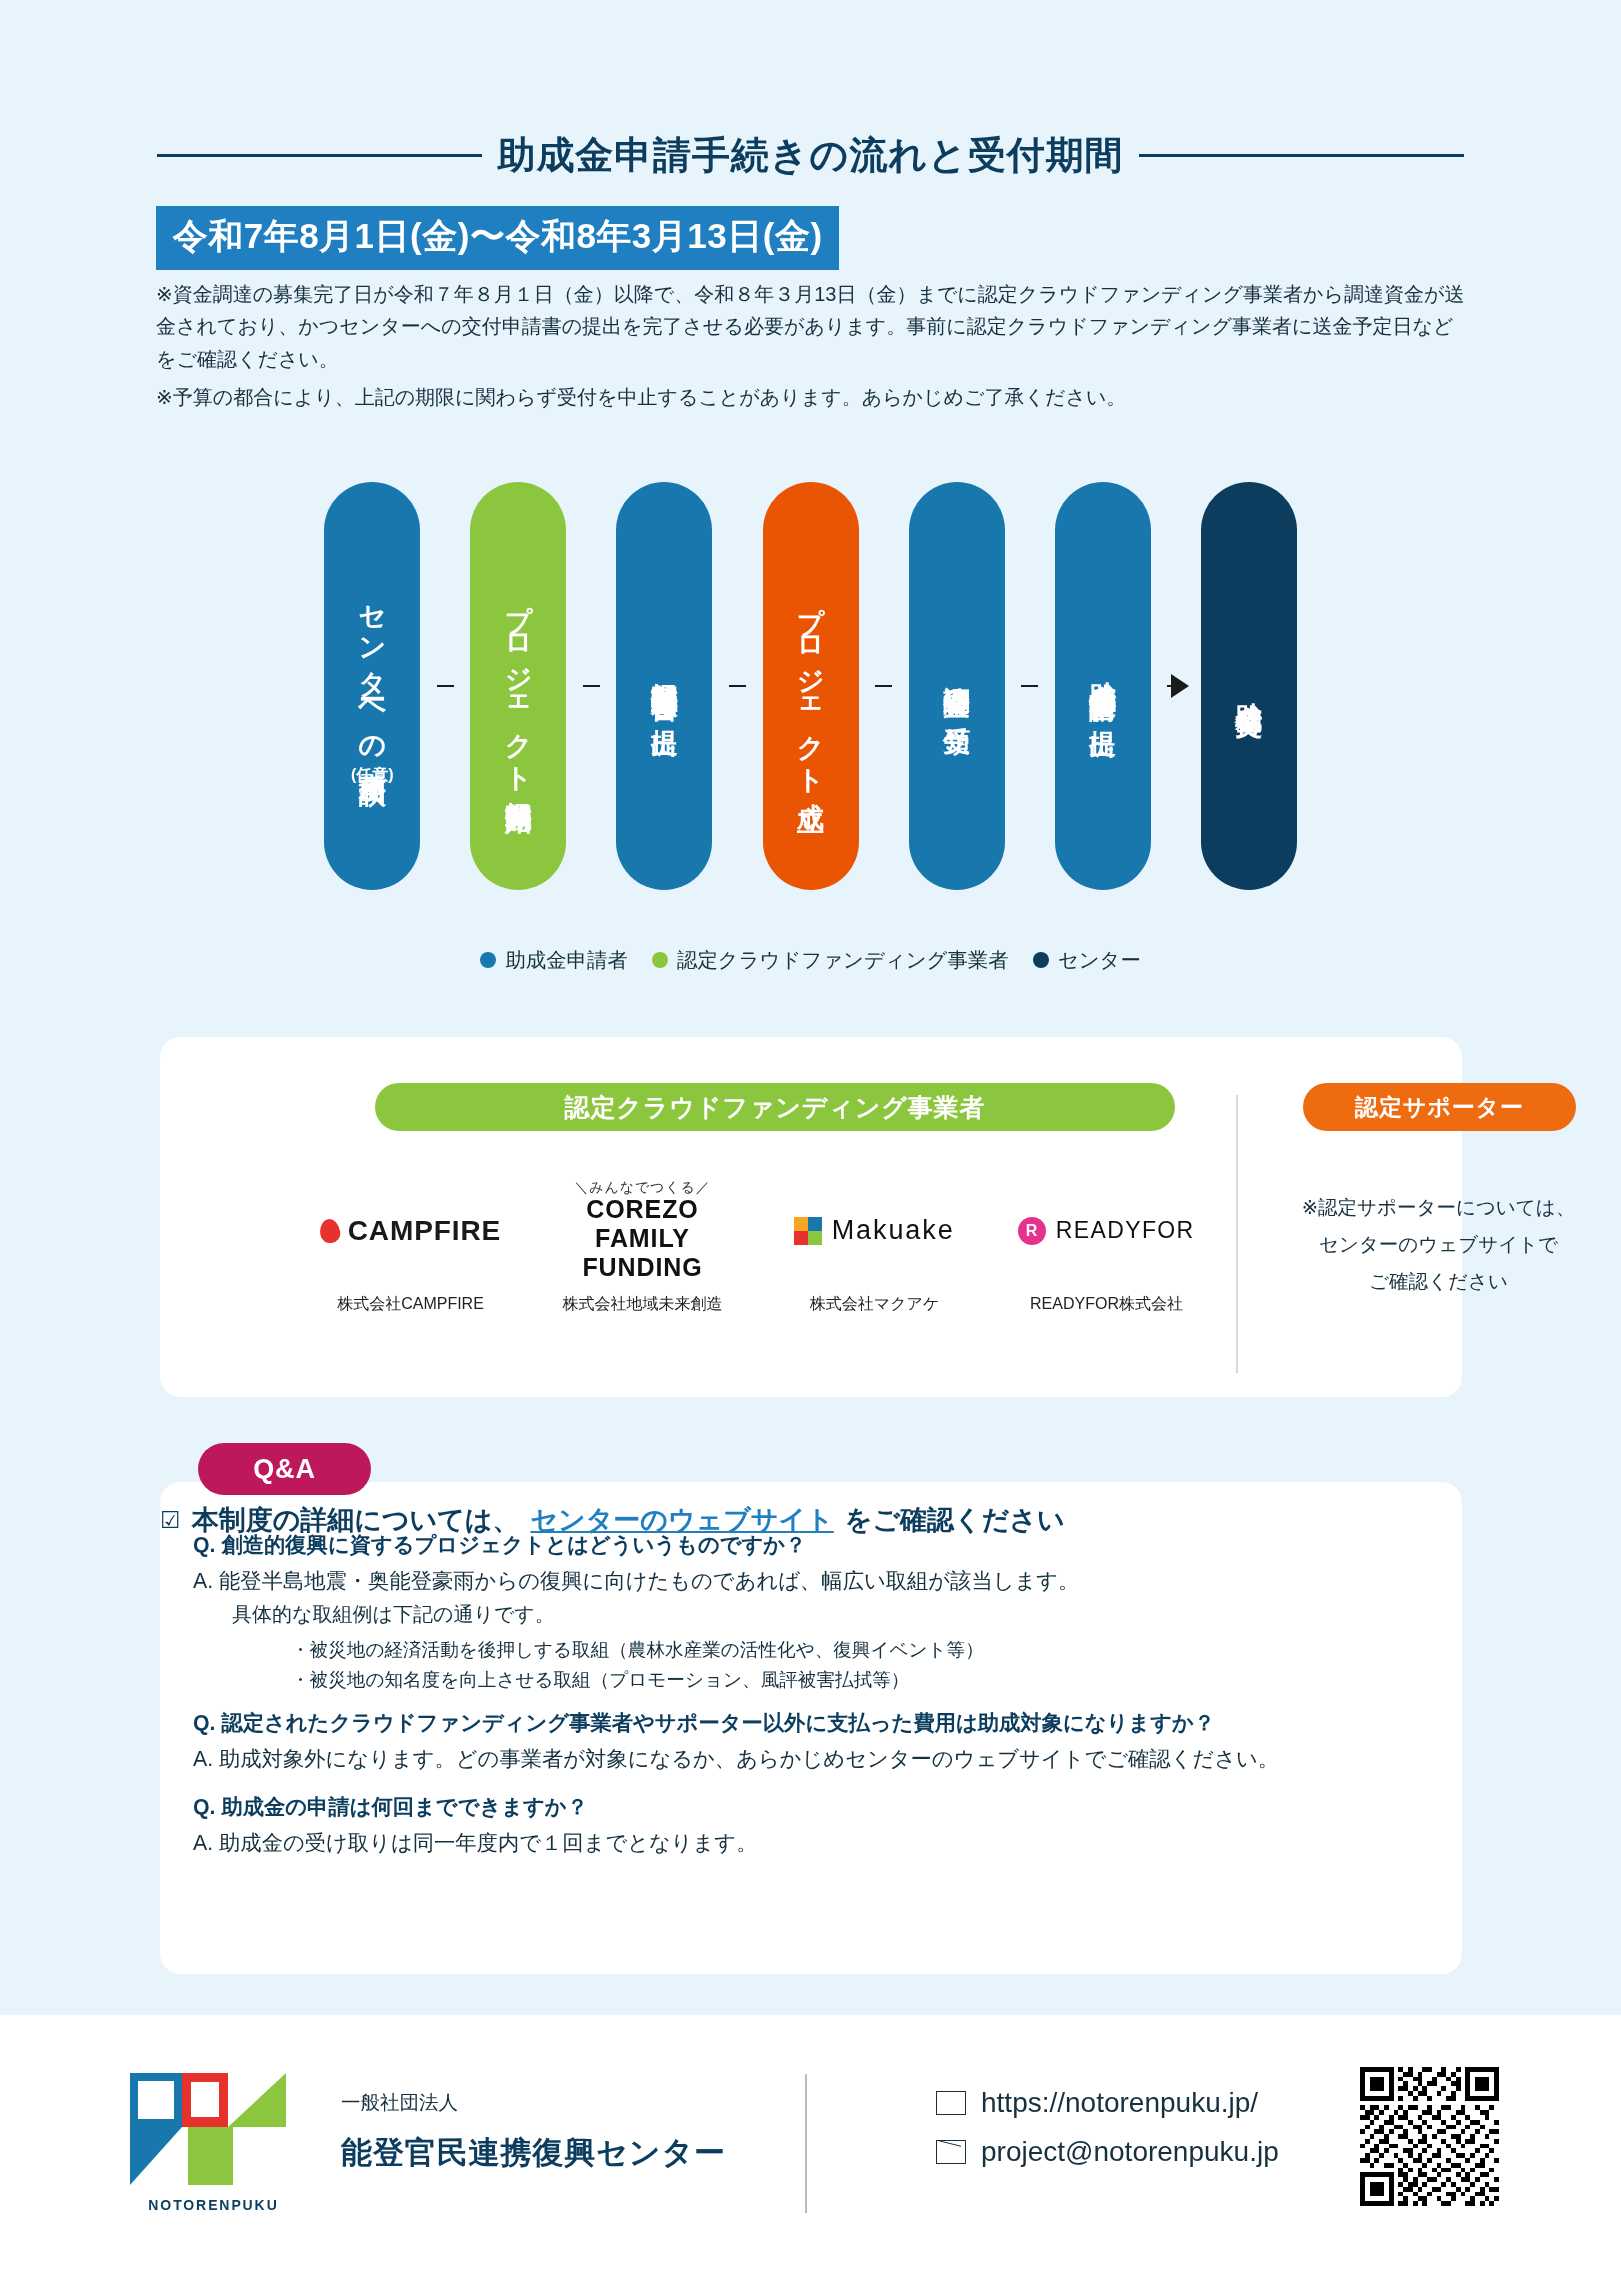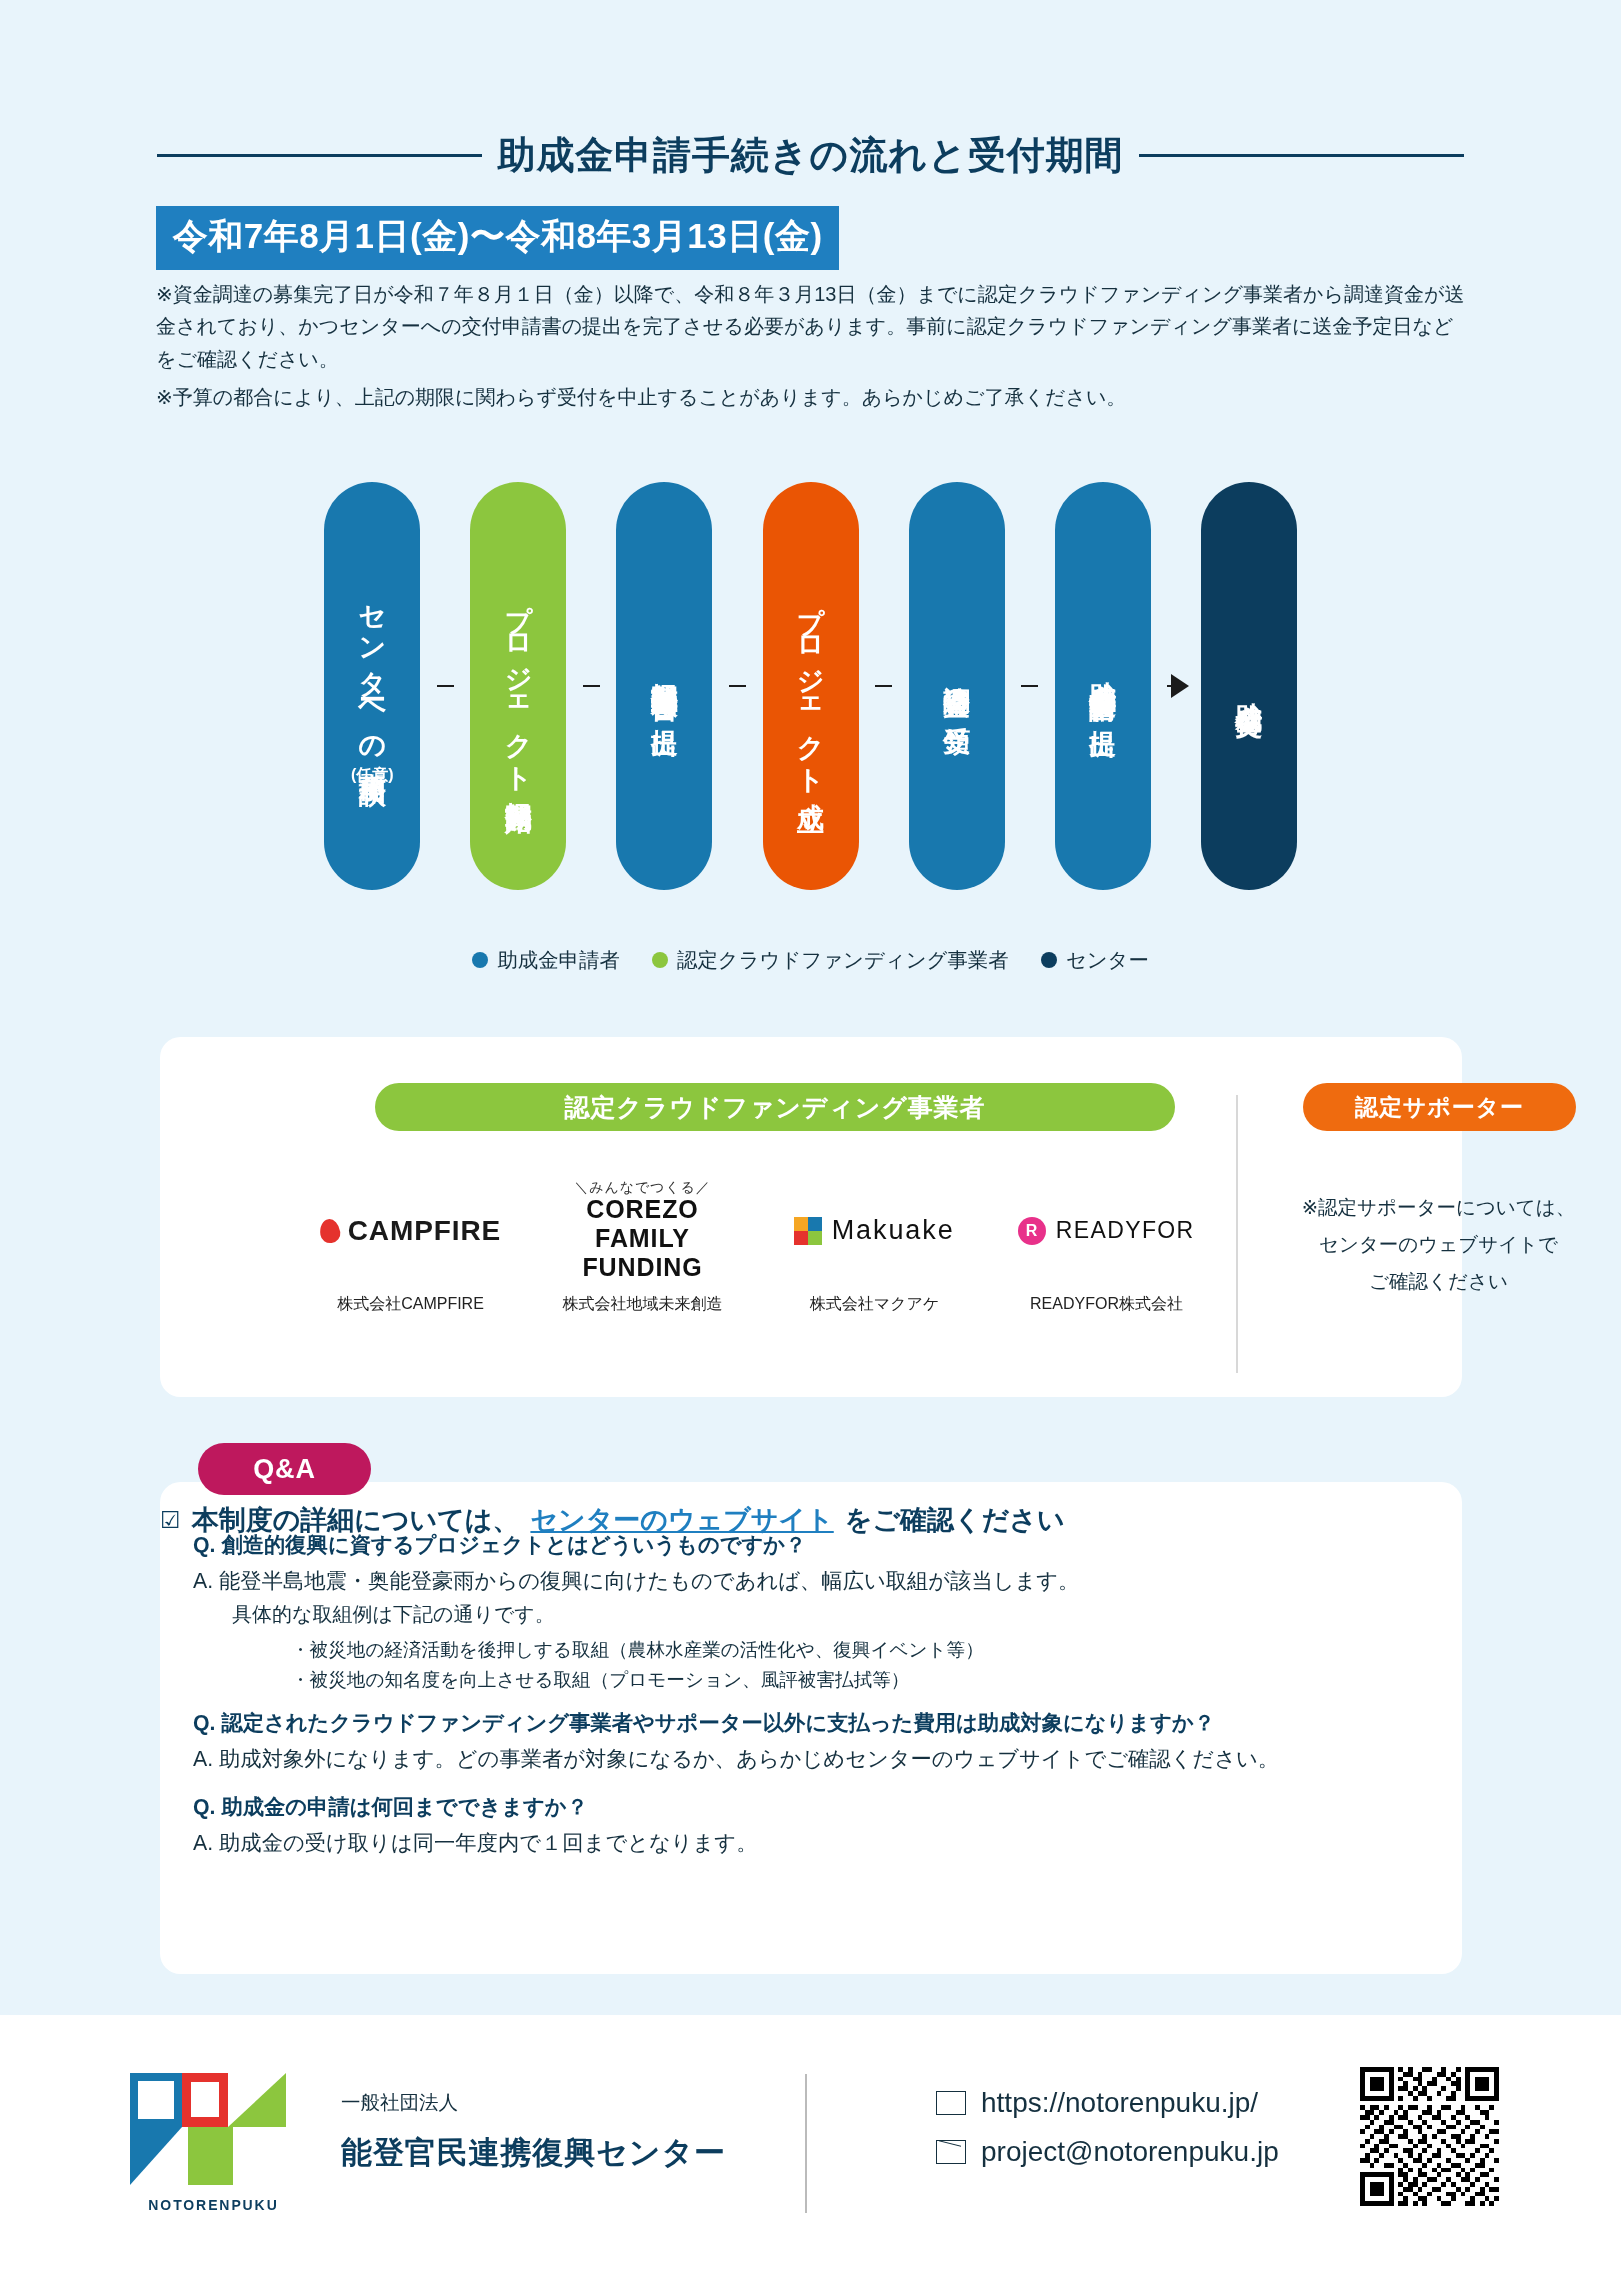--- a/index.html
+++ b/index.html
@@ -66,21 +66,21 @@
     font-size:16px;font-weight:bold;margin-top:5.6px;
   }
   .arrowhead{
     position:absolute;z-index:3;top:191px;
     width:0;height:0;border-top:12px solid transparent;border-bottom:12px solid transparent;
     border-left:18.6px solid #1b1b1b;
   }
 
   .legend{
     position:absolute;left:0;top:946px;width:1621px;
-    display:flex;justify-content:center;align-items:center;gap:32px;
+    display:flex;justify-content:center;align-items:center;gap:24px;
     font-size:20.4px;color:#15303f;
   }
   .legend .item{display:flex;align-items:center;gap:9.3px;}
   .legend .dot{width:16px;height:16px;border-radius:50%;display:inline-block;}
 
   
   .card{
     position:absolute;left:160px;top:1037px;width:1302px;height:360px;
     background:#fff;border-radius:20.4px;
   }

